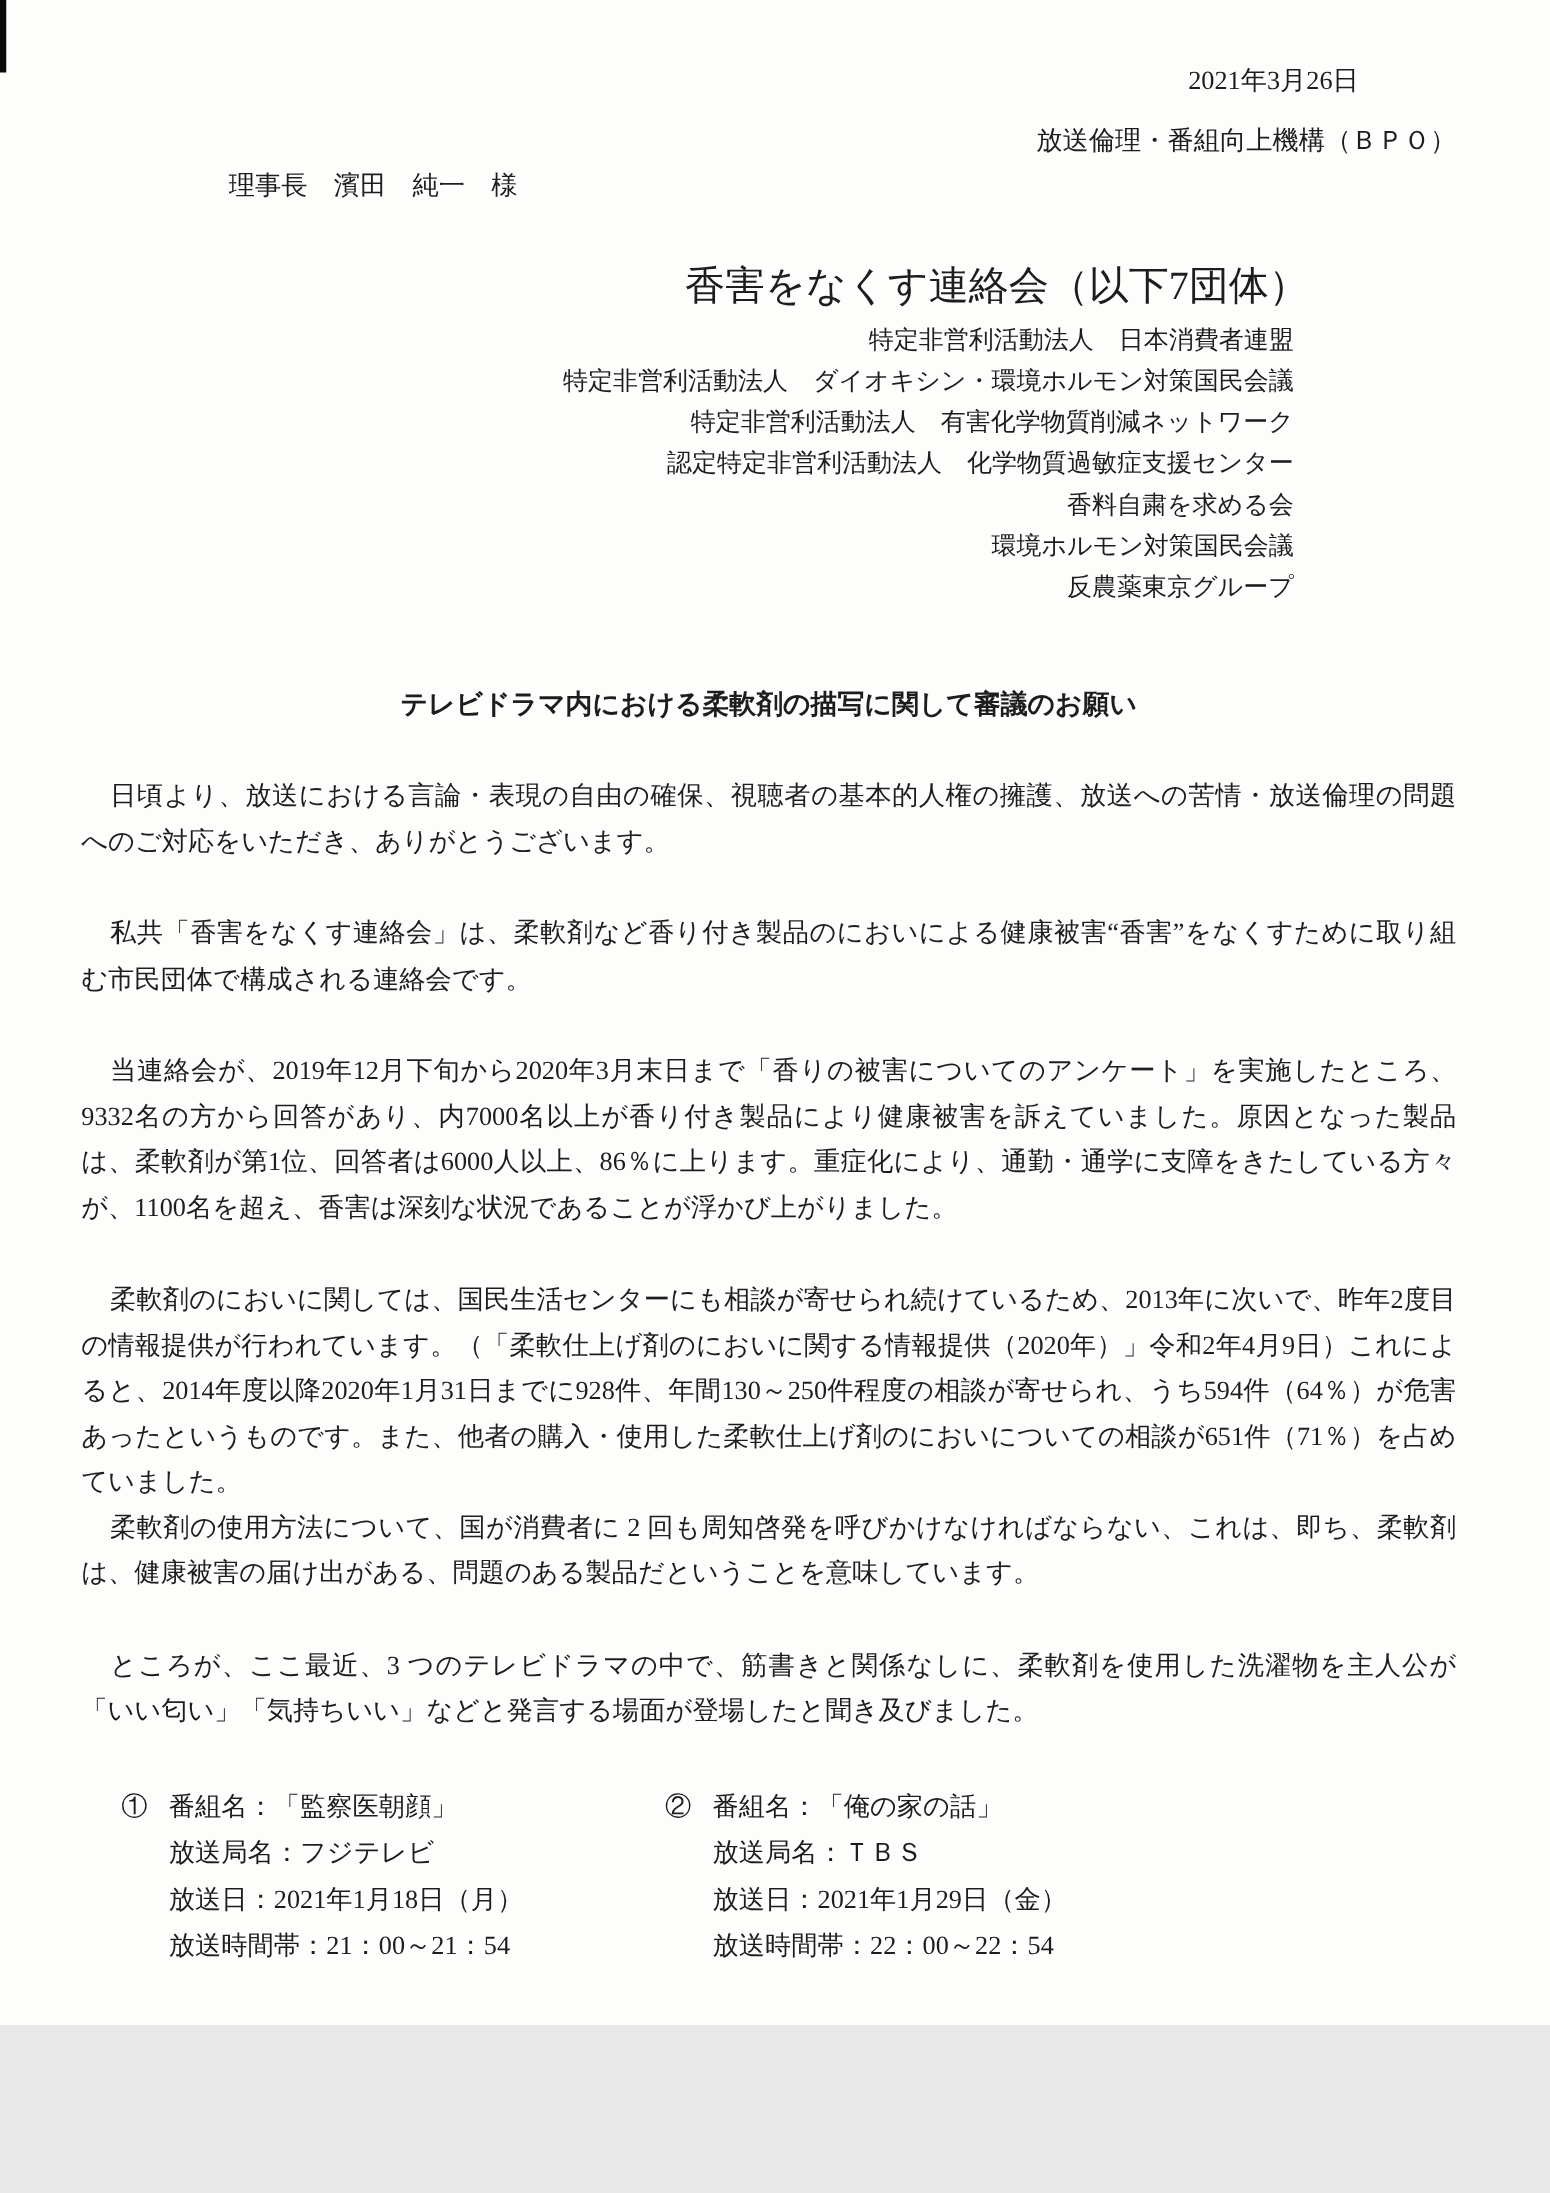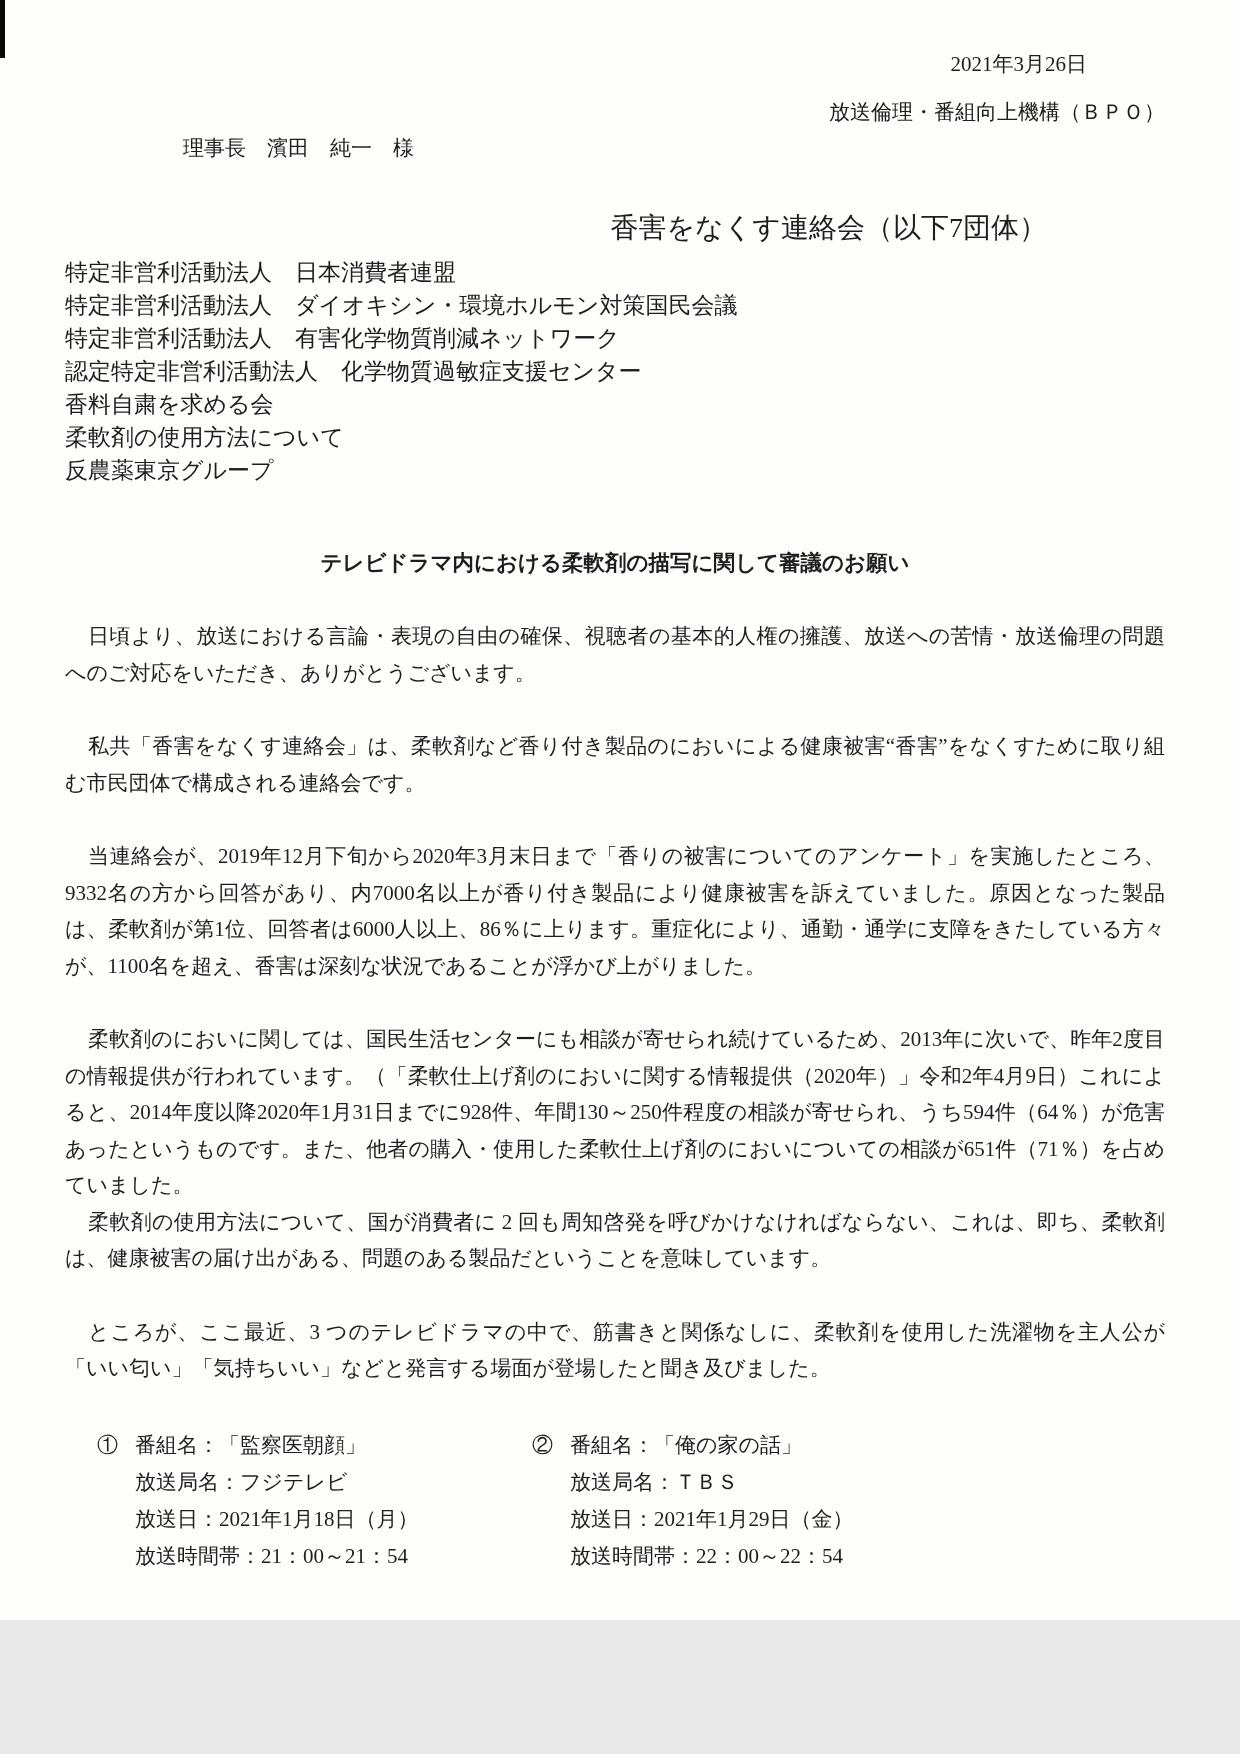--- a/index.html
+++ b/index.html
@@ -33,28 +33,29 @@
     padding-left: 7px;
     text-align: right;
   }
   .recipient-person {
     padding-left: 118px;
   }
   .sender-block { margin-top: 34px; }
   .sender-heading {
     text-align: right;
     padding-right: 118px;
-    font-size: 28px;
+    font-size: 32px;
     line-height: 40px;
     margin-top: 42px;
   }
   .sender-orgs {
     margin-top: 8px;
+    text-align: right;
     padding-right: 130px;
-    font-size: 23px;
+    font-size: 20px;
     line-height: 33px;
   }
   .doc-title {
     margin-top: 58px;
     text-align: center;
     font-size: 21.5px;
     font-weight: bold;
   }
   .para {
     margin: 37px 0 0 0;
@@ -95,21 +96,21 @@
     <div class="recipient-person">理事長　濱田　純一　様</div>
 
     <div class="sender-block">
       <div class="sender-heading">香害をなくす連絡会（以下7団体）</div>
       <div class="sender-orgs">
         <div>特定非営利活動法人　日本消費者連盟</div>
         <div>特定非営利活動法人　ダイオキシン・環境ホルモン対策国民会議</div>
         <div>特定非営利活動法人　有害化学物質削減ネットワーク</div>
         <div>認定特定非営利活動法人　化学物質過敏症支援センター</div>
         <div>香料自粛を求める会</div>
-        <div>柔軟剤の使用方法について</div>
+        <div>環境ホルモン対策国民会議</div>
         <div>反農薬東京グループ</div>
       </div>
     </div>
 
     <div class="doc-title">テレビドラマ内における柔軟剤の描写に関して審議のお願い</div>
 
     <p class="para">日頃より、放送における言論・表現の自由の確保、視聴者の基本的人権の擁護、放送への苦情・放送倫理の問題へのご対応をいただき、ありがとうございます。</p>
     <p class="para">私共「香害をなくす連絡会」は、柔軟剤など香り付き製品のにおいによる健康被害“香害”をなくすために取り組む市民団体で構成される連絡会です。</p>
     <p class="para">当連絡会が、2019年12月下旬から2020年3月末日まで「香りの被害についてのアンケート」を実施したところ、9332名の方から回答があり、内7000名以上が香り付き製品により健康被害を訴えていました。原因となった製品は、柔軟剤が第1位、回答者は6000人以上、86％に上ります。重症化により、通勤・通学に支障をきたしている方々が、1100名を超え、香害は深刻な状況であることが浮かび上がりました。</p>
     <p class="para">柔軟剤のにおいに関しては、国民生活センターにも相談が寄せられ続けているため、2013年に次いで、昨年2度目の情報提供が行われています。（「柔軟仕上げ剤のにおいに関する情報提供（2020年）」令和2年4月9日）これによると、2014年度以降2020年1月31日までに928件、年間130～250件程度の相談が寄せられ、うち594件（64％）が危害あったというものです。また、他者の購入・使用した柔軟仕上げ剤のにおいについての相談が651件（71％）を占めていました。</p>

